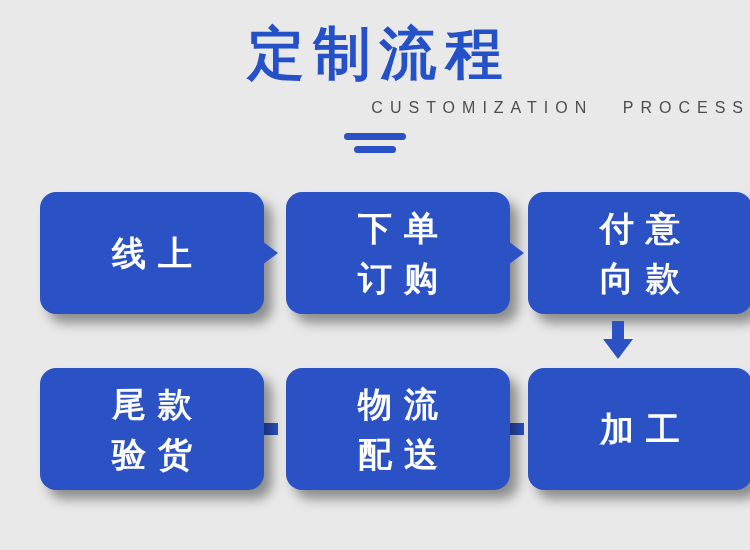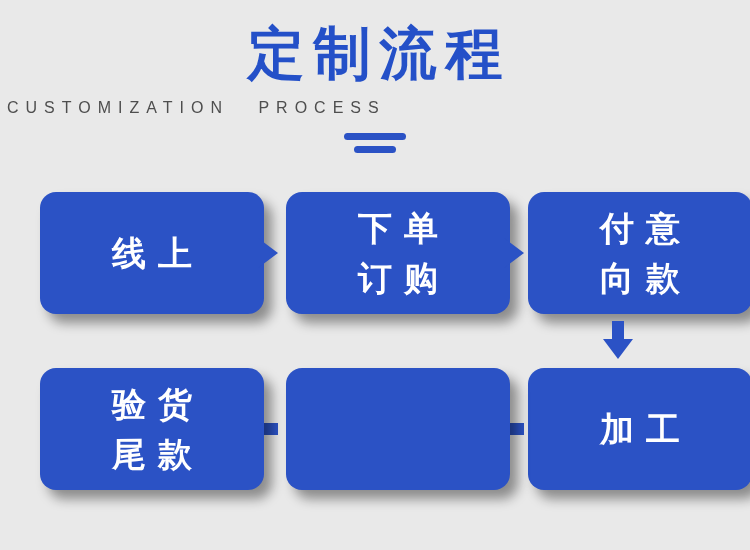--- a/index.html
+++ b/index.html
@@ -13,21 +13,21 @@
   .page-title{
     position:absolute;left:0;top:20px;width:750px;
     text-align:center;
     font-size:57px;font-weight:700;
     color:var(--title,#2450c8);
     letter-spacing:9px;text-indent:9px;
     line-height:66px;
   }
   .page-subtitle{
     position:absolute;left:0;top:97px;width:750px;
-    text-align:left;
+    text-align:right;
     font-size:16px;font-weight:400;
     color:var(--subtitle,#4e4e4e);
     letter-spacing:7px;text-indent:7px;word-spacing:18px;
     line-height:22px;
   }
   .divider-line{
     position:absolute;height:7px;border-radius:4px;
     background:var(--accent,#2b52c5);
   }
   .divider-line.top{left:344px;top:133px;width:62px;}
@@ -103,26 +103,28 @@
     <div class="step-line">加工</div>
   </div>
 
   <div class="flow-arrow arrow-h" style="left:482px;top:414px;">
     <svg width="42" height="30" viewBox="0 0 42 30">
         <polygon points="42,9 20,9 20,0 0,15 20,30 20,21 42,21"></polygon>
       </svg>
   </div>
 
   <div class="step-box row2 col2">
+    <div class="step-line">物流</div>
+    <div class="step-line">配送</div>
   </div>
 
   <div class="flow-arrow arrow-h" style="left:236px;top:414px;">
     <svg width="42" height="30" viewBox="0 0 42 30">
         <polygon points="42,9 20,9 20,0 0,15 20,30 20,21 42,21"></polygon>
       </svg>
   </div>
 
   <div class="step-box row2 col1">
+    <div class="step-line">尾款</div>
     <div class="step-line">验货</div>
-    <div class="step-line">尾款</div>
   </div>
 
 </div>
 
 </body></html>

